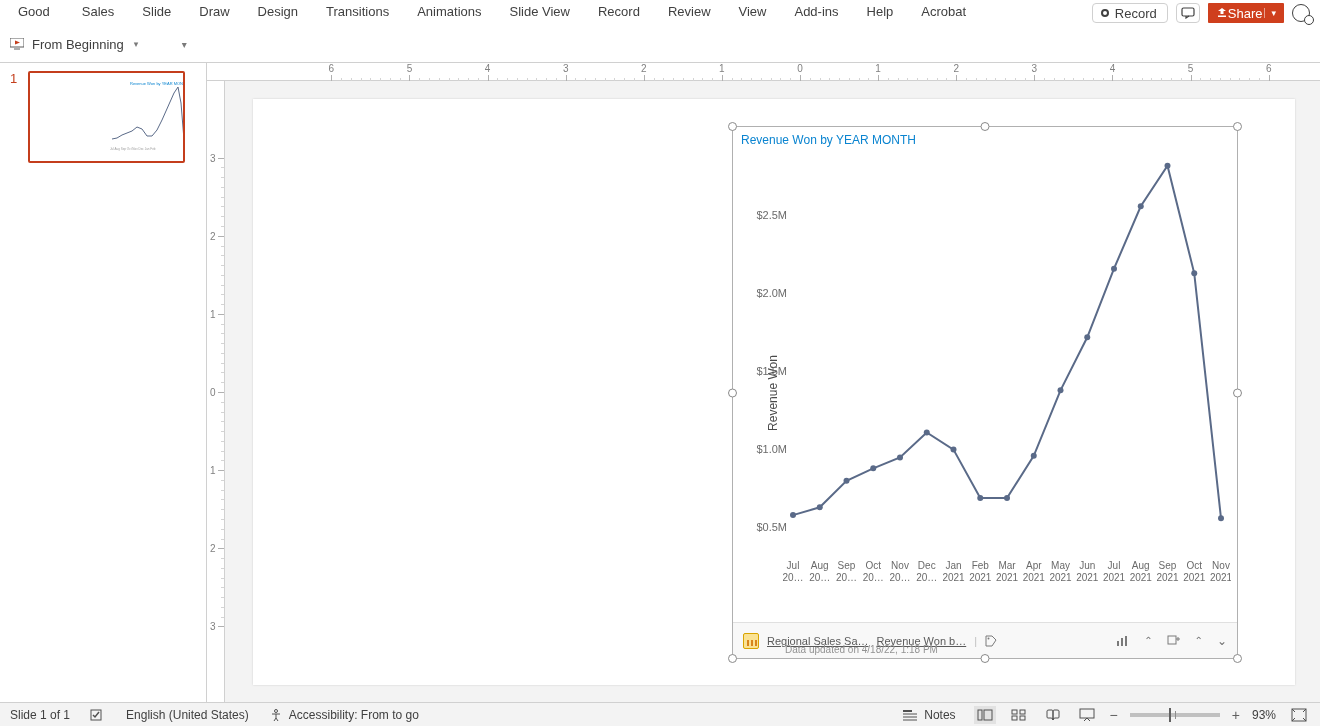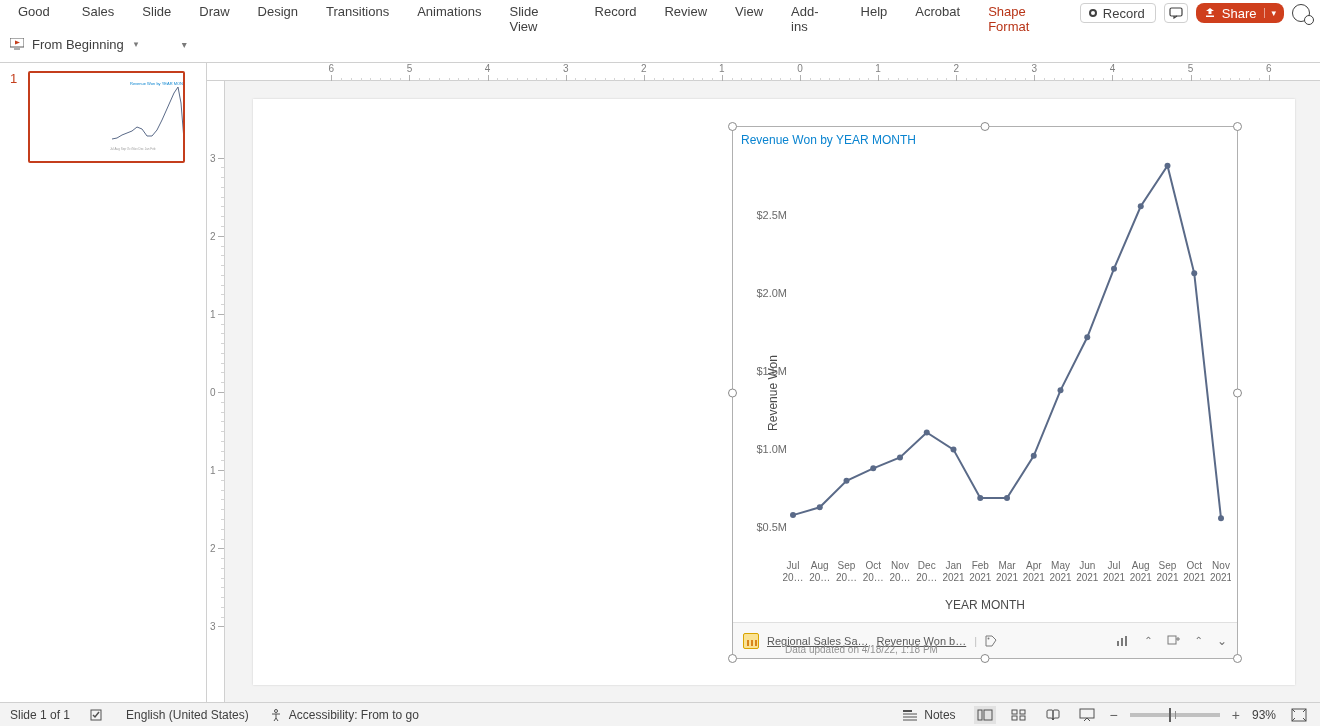--- a/index.html
+++ b/index.html
@@ -69,24 +69,24 @@
     height: 20px;
   }
   .dot-rec { width: 8px; height: 8px; border: 2px solid #404040; border-radius: 50%; }
   .btn-thoughts {
     width: 24px; height: 20px;
     border: 1px solid var(--divider);
     border-radius: 4px;
     display:flex; align-items:center; justify-content:center;
   }
   .btn-share {
-    display:flex; align-items:center; gap:6px;
+    display:flex; align-items:center; 
     background: var(--share-bg);
     color:#fff;
-    border-radius:8px;
+    border-radius:1px;
     padding:1px 8px 1px 8px;
     height:20px;
   }
   .btn-share .chev { font-size:9px; border-left:1px solid rgba(255,255,255,.5); padding-left:6px; margin-left:2px;}
   .avatar-head { width:18px; height:18px; border:1.5px solid #404040; border-radius:50%; position:relative;}
   .avatar-head::after{
     content:""; position:absolute; right:-5px; bottom:-4px;
     width:8px;height:8px;border:1.5px solid #404040;border-radius:50%;
     background:#fff;font-size:8px;
   }
@@ -271,21 +271,20 @@
   <div class="tab">Design</div>
   <div class="tab">Transitions</div>
   <div class="tab">Animations</div>
   <div class="tab">Slide View</div>
   <div class="tab">Record</div>
   <div class="tab">Review</div>
   <div class="tab">View</div>
   <div class="tab">Add-ins</div>
   <div class="tab">Help</div>
   <div class="tab">Acrobat</div>
-  <div class="tab selected">Shape Format</div>
 
   <div class="ribbon-right">
     <div class="btn-record">
       <span class="dot-rec"></span>
       <span>Record</span>
     </div>
     <div class="btn-thoughts">
       <svg width="14" height="12" viewBox="0 0 14 12">
         <rect x="1" y="1" width="12" height="8" rx="1.5" fill="none" stroke="#404040" stroke-width="1.2"></rect>
         <path d="M5 9 L5 11 L8 9" fill="none" stroke="#404040" stroke-width="1.2"></path>
@@ -573,21 +572,20 @@
               <text x="393.75" y="416" text-anchor="middle" class="x-tick-label">Aug</text>
               <text x="393.75" y="428" text-anchor="middle" class="x-tick-label">2021</text>
               <text x="420.5" y="416" text-anchor="middle" class="x-tick-label">Sep</text>
               <text x="420.5" y="428" text-anchor="middle" class="x-tick-label">2021</text>
               <text x="447.25" y="416" text-anchor="middle" class="x-tick-label">Oct</text>
               <text x="447.25" y="428" text-anchor="middle" class="x-tick-label">2021</text>
               <text x="474" y="416" text-anchor="middle" class="x-tick-label">Nov</text>
               <text x="474" y="428" text-anchor="middle" class="x-tick-label">2021</text>
             </svg>
 
-          <div class="axis-title-x">YEAR MONTH</div>
 
           <div class="chart-footer">
             <span class="pbi-icon"></span>
             <a href="#">Regional Sales Sa…</a>
             <a href="#">Revenue Won b…</a>
             <span class="cf-divider">|</span>
             <svg width="12" height="12" viewBox="0 0 12 12">
               <path d="M1 1 L7 1 L11 5 L7 11 L1 11 Z" fill="none" stroke="#7a7a7a"></path>
               <circle cx="3.5" cy="3.5" r="1" fill="#7a7a7a"></circle>
             </svg>

